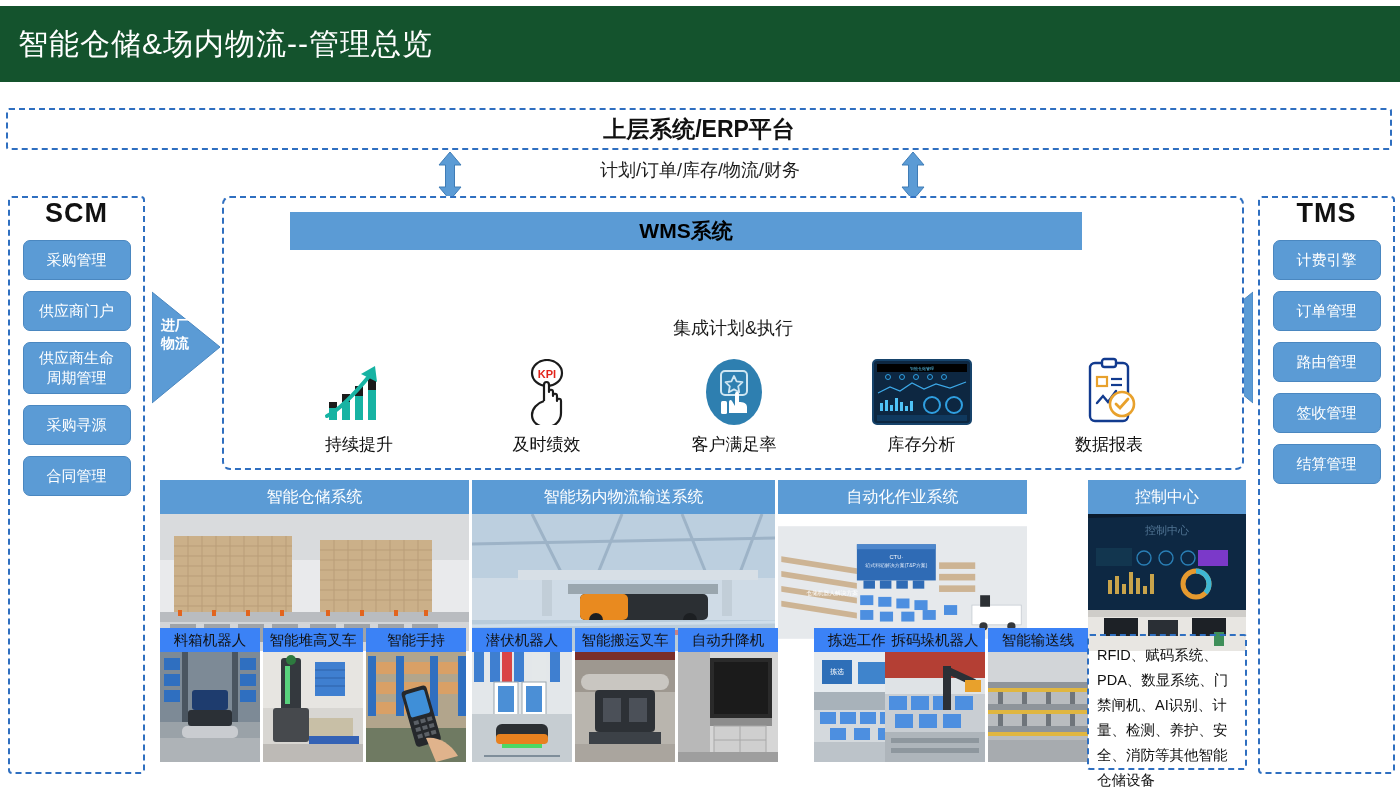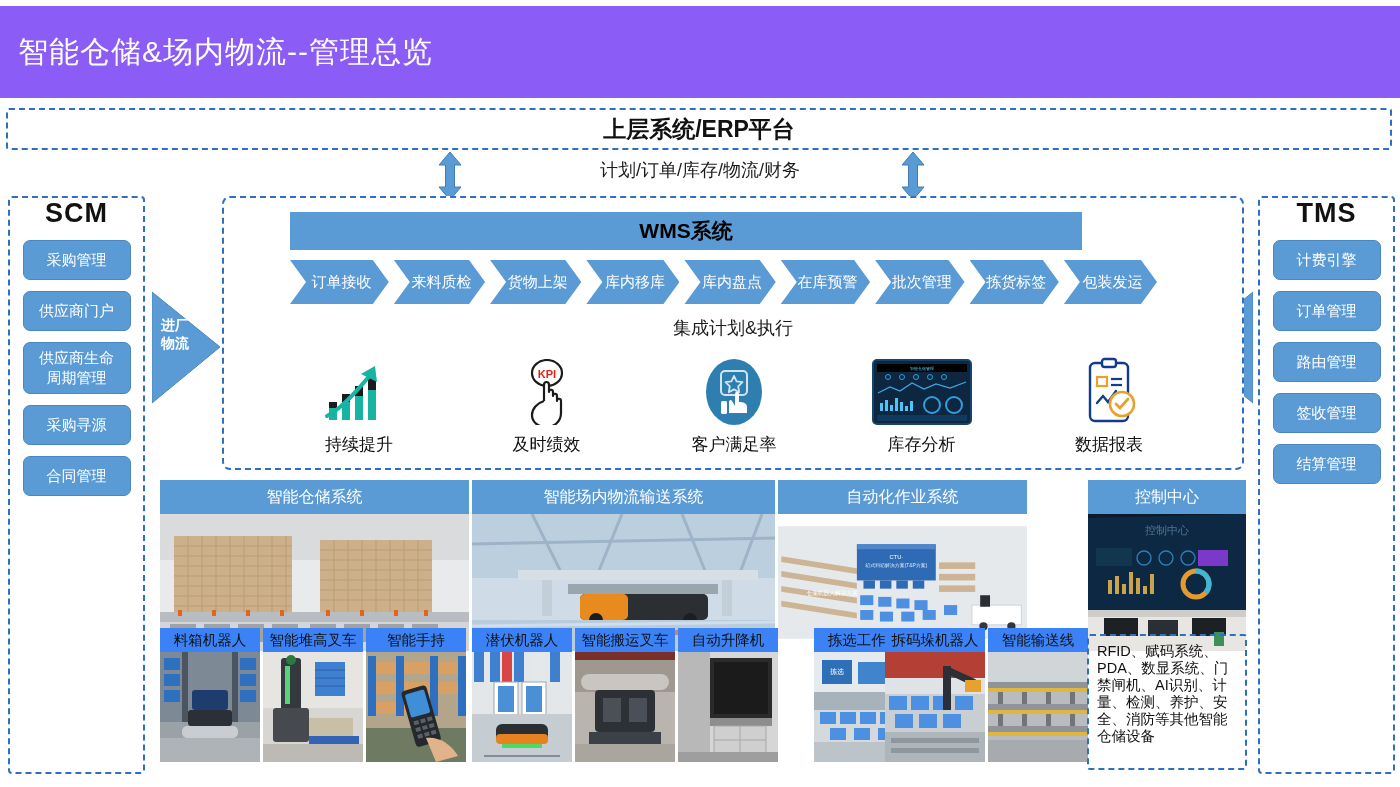--- a/index.html
+++ b/index.html
@@ -7,22 +7,22 @@
   body{
     width:1400px;height:787px;
     background:#ffffff;
     font-family:"Liberation Sans","DejaVu Sans",sans-serif;
     color:#1a1a1a;
     overflow:hidden;
     position:relative;
   }
   
   .title-bar{
-    position:absolute;left:0;top:6px;width:1400px;height:92px;
-    background:#8b5cf6;
+    position:absolute;left:0;top:6px;width:1400px;height:76px;
+    background:#14532d;
     display:flex;align-items:center;
   }
   .title-bar .title{
     color:#ffffff;font-size:30px;font-weight:400;letter-spacing:1px;
     margin-left:18px;
   }
 
   
   .erp-band{
     position:absolute;left:6px;top:108px;width:1386px;height:42px;
@@ -123,21 +123,21 @@
   .thumb-cap{
     background:#3b82f6;color:#111;font-size:14.5px;height:24px;
     display:flex;align-items:center;justify-content:center;white-space:nowrap;
   }
   .thumb-img{width:100px;height:110px;display:block;}
 
   
   .note-box{
     position:absolute;left:1087px;top:634px;width:160px;height:136px;
     border:2px dashed #2f6fc0;border-radius:3px;box-sizing:border-box;
-    padding:7px 6px 0 8px;font-size:14.5px;line-height:17px;color:#111;
+    padding:7px 6px 0 8px;font-size:14.5px;line-height:25px;color:#111;
   }
 </style>
 </head>
 <body>
 
 <div class="title-bar">
   <div class="title">智能仓储&amp;场内物流--管理总览</div>
 </div>
 
 <div class="erp-band">
@@ -186,31 +186,20 @@
   <svg width="70" height="115" viewBox="0 0 70 115">
     <polygon points="70,2 2,57 70,113" fill="#5b9bd5" stroke="#4a87c0" stroke-width="1"></polygon>
   </svg>
   <div class="tri-label" style="white-space:pre-line;">出厂
 物流</div>
 </div>
 
 <div class="wms-box">
   <div class="wms-header">WMS系统</div>
 
-  <div class="chev-row">
-    <div class="chev" style="width:104px">订单接收</div>
-    <div class="chev" style="width:96px">来料质检</div>
-    <div class="chev" style="width:96px">货物上架</div>
-    <div class="chev" style="width:98px">库内移库</div>
-    <div class="chev" style="width:96px">库内盘点</div>
-    <div class="chev" style="width:94px">在库预警</div>
-    <div class="chev" style="width:94px">批次管理</div>
-    <div class="chev" style="width:94px">拣货标签</div>
-    <div class="chev" style="width:98px">包装发运</div>
-  </div>
 
   <div class="integr-label">集成计划&amp;执行</div>
 
   <div class="icon-row">
 
     <div class="icon-item">
       <div class="icon-box">
         <svg width="72" height="64" viewBox="0 0 72 64">
           <rect x="6" y="42" width="8" height="18" fill="#1b1b1b"></rect>
           <rect x="19" y="34" width="8" height="26" fill="#1b1b1b"></rect>

